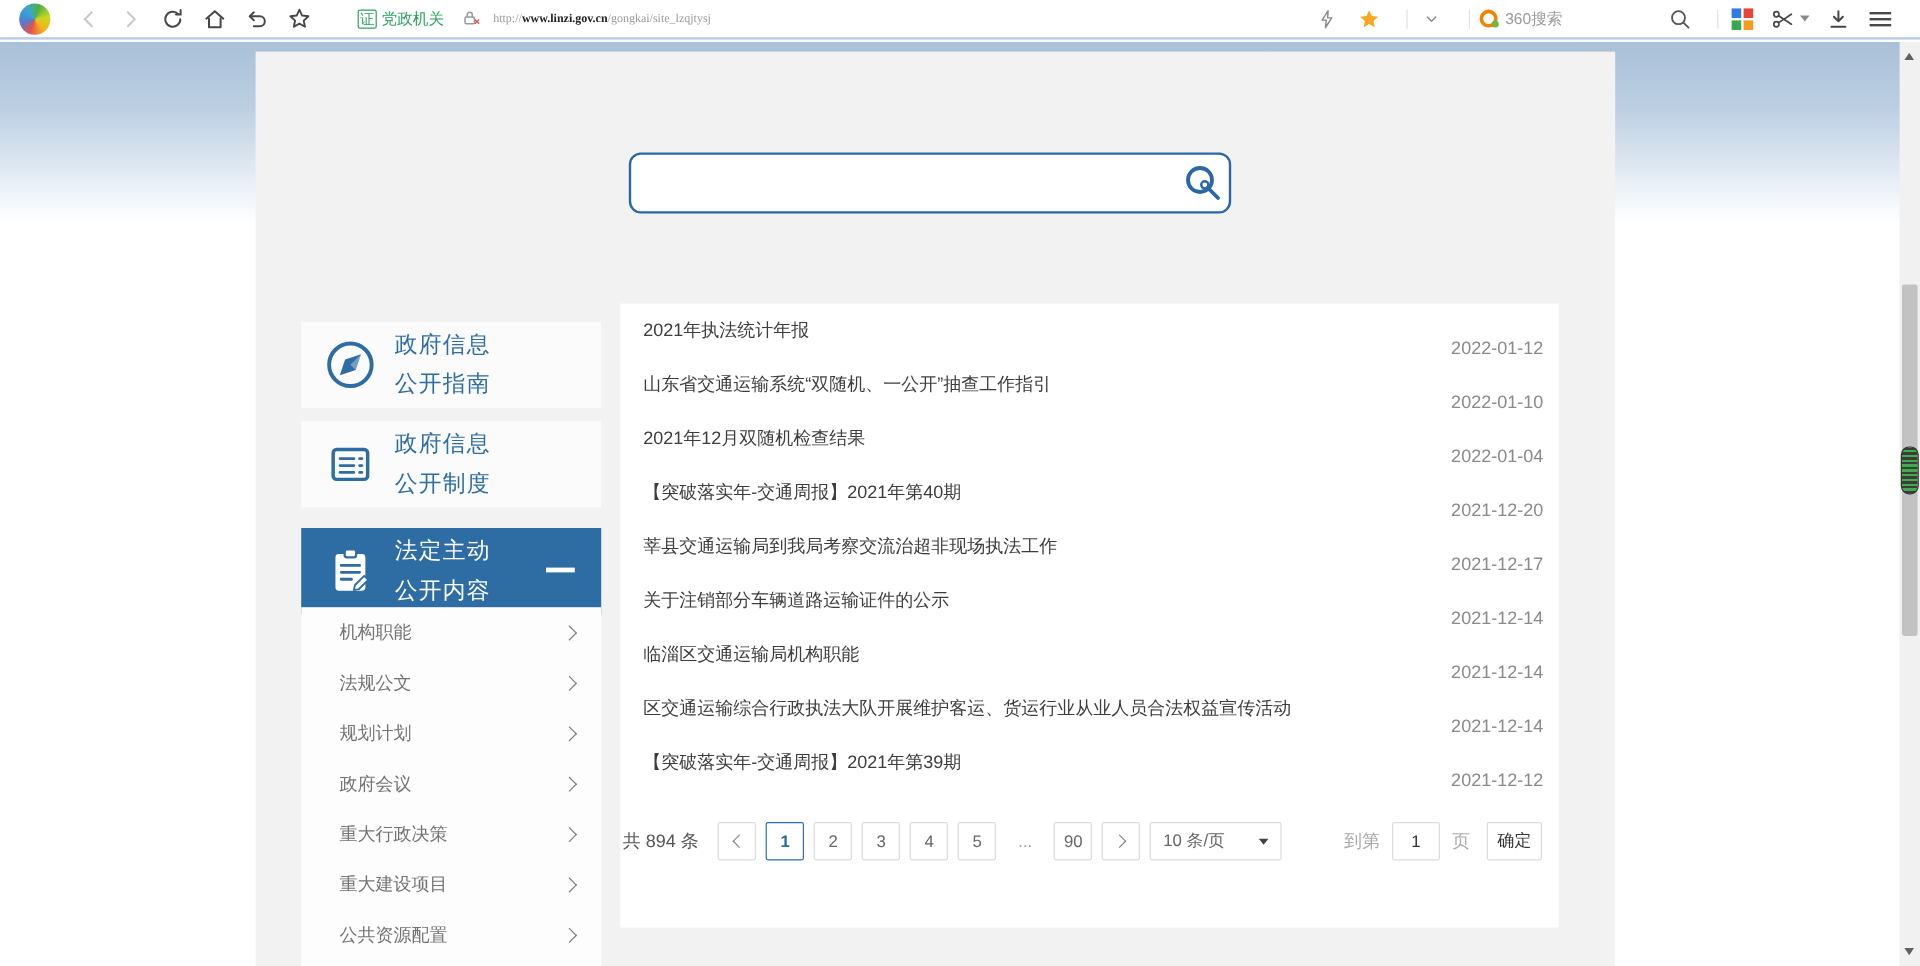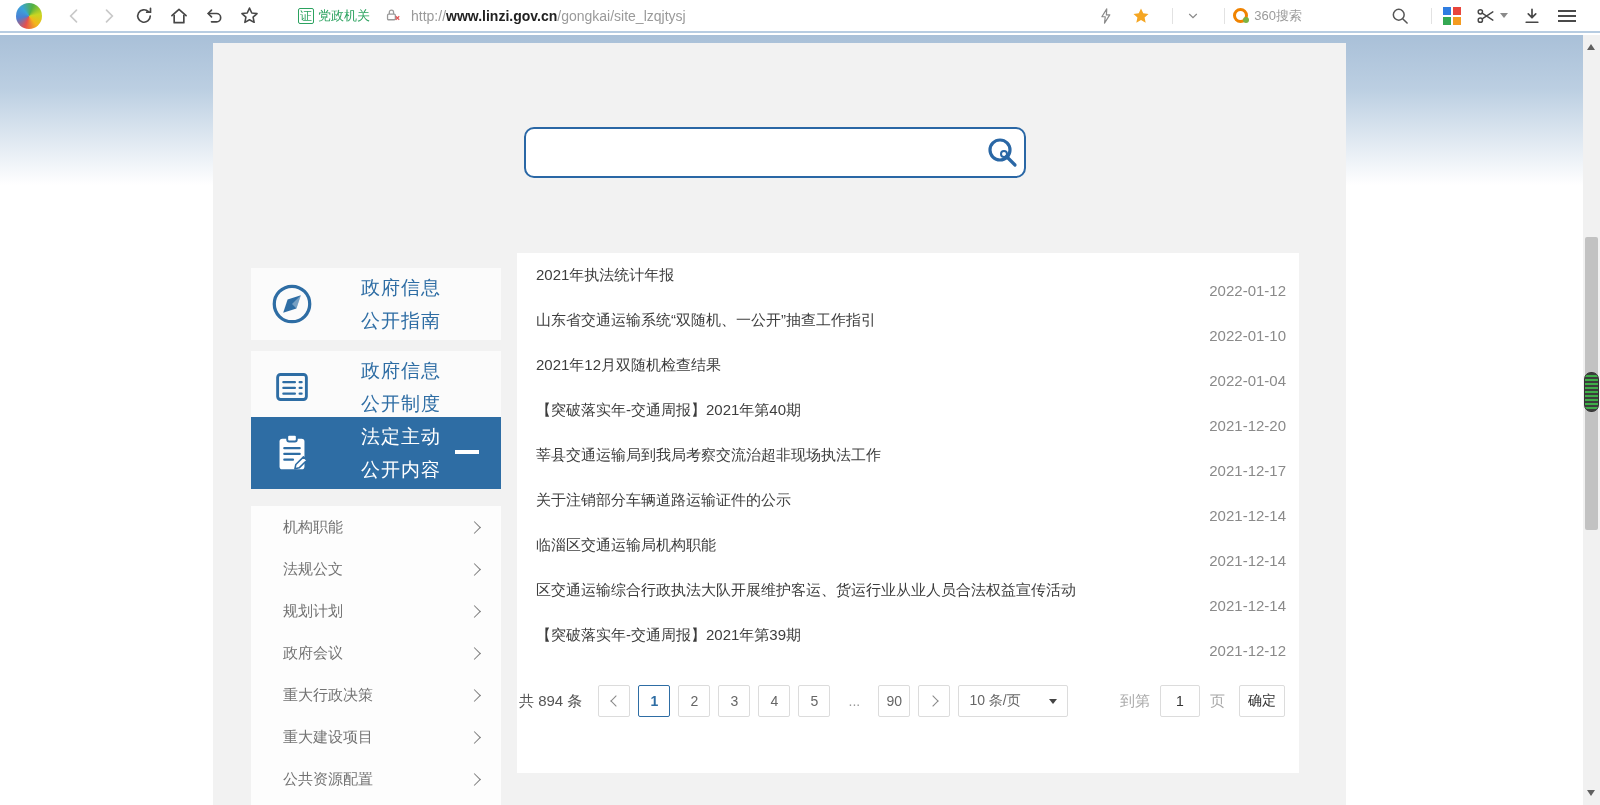--- a/index.html
+++ b/index.html
@@ -10,21 +10,21 @@
   .toolbar { height:33px; background:#fff; border-bottom:2px solid #b7cce1;
              display:flex; align-items:center; padding:0 10px; }
   .tb-logo { width:26px; height:26px; border-radius:50%; margin:0 20px 0 6px; flex:0 0 auto;
              background:conic-gradient(from 20deg,#52b043,#c8d622,#f3b61b,#e5504e,#4a7fd4,#3aa4d9,#52b043); }
   .tb-ico { width:24px; height:24px; margin-right:11px; display:flex; align-items:center; justify-content:center; flex:0 0 auto; cursor:pointer; }
   .tb-ico svg { display:block; }
   .cert-badge { display:flex; align-items:center; margin-left:26px; flex:0 0 auto; }
   .cert-box { border:1px solid #2ba25f; color:#2ba25f; font-size:12px; line-height:14px; padding:0 1px; border-radius:2px; }
   .cert-text { color:#2ba25f; font-size:13px; margin-left:4px; }
   .lock-x { margin:0 7px 0 10px; }
-  .url { font-size:14px; color:#9a9a9a; white-space:nowrap; }
+  .url { font-size:10px; color:#9a9a9a; white-space:nowrap;font-family:Liberation Serif, serif; }
   .url b { color:#222; font-weight:bold; }
   .tb-spacer { flex:1 1 auto; }
   .tb-div { width:1px; height:16px; background:#e2e2e2; margin:0 8px; flex:0 0 auto; }
   .se-group { display:flex; align-items:center; flex:0 0 auto; }
   .se-logo { width:15px; height:15px; border:3px solid #f08300; border-radius:50%; position:relative; margin-right:6px; }
   .se-dot { position:absolute; right:-4px; bottom:-3px; width:6px; height:6px; border-radius:50%; background:#7cb342; }
   .se-text { color:#9a9a9a; font-size:13px; }
   .right-gap { width:86px; flex:0 0 auto; }
   .grid-ico { width:18px; height:18px; display:grid; grid-template-columns:8px 8px; grid-template-rows:8px 8px; gap:2px; }
   .grid-ico i { display:block; }
@@ -39,21 +39,21 @@
 
   .search-box { position:absolute; left:524px; top:92px; width:502px; height:51px; background:#fff;
                 border:2px solid #2a67a5; border-radius:10px; display:flex; align-items:center; }
   .search-input { flex:1 1 auto; border:none; outline:none; height:40px; margin-left:14px; font-size:16px; background:transparent; }
   .search-btn { width:44px; height:44px; display:flex; align-items:center; justify-content:center; cursor:pointer; }
 
   
   .side-group { position:absolute; left:251px; width:250px; height:72px; background:#fbfbfb;
                 display:flex; align-items:center; cursor:pointer; }
   .side-group .g-icon { width:46px; height:46px; margin:0 14px 0 18px; flex:0 0 auto; }
-  .g-label { font-size:19px; color:#2e6da4; line-height:33px; letter-spacing:1px;margin-left:32px; }
+  .g-label { font-size:19px; color:#2e6da4; line-height:33px; letter-spacing:1px; }
   .side-group.active { background:#2e6da4; }
   .side-group.active .g-label { color:#fff; }
   .active-dash { position:absolute; right:22px; top:33px; width:24px; height:4px; background:#fff; }
 
   .submenu { position:absolute; left:251px; top:471px; width:250px; height:299px; background:#fdfdfd; }
   .sub-item { height:42px; display:flex; align-items:center; justify-content:space-between;
               padding:0 22px 0 32px; cursor:pointer; }
   .sub-label { font-size:15px; color:#737373; }
   .chev { width:9px; height:9px; border-top:1.6px solid #7d7d7d; border-right:1.6px solid #7d7d7d;
           transform:rotate(45deg); flex:0 0 auto; }
@@ -245,21 +245,21 @@
       <rect x="9" y="11" width="30" height="26" rx="3" stroke="#2e6da4" stroke-width="3" fill="none"></rect>
       <path d="M15 19h12M15 25h12M15 31h12" stroke="#2e6da4" stroke-width="2.4" stroke-linecap="round"></path>
       <path d="M32 19h2M32 25h2M32 31h2" stroke="#2e6da4" stroke-width="2.4" stroke-linecap="round"></path>
     </svg>
     <div class="g-label">
       <div>政府信息</div>
       <div>公开制度</div>
     </div>
   </div>
 
-  <div class="side-group active" style="top:382px">
+  <div class="side-group active" style="top:405px">
     <svg class="g-icon" viewBox="0 0 48 48">
       <rect x="11" y="9" width="26" height="32" rx="3" fill="#fff"></rect>
       <rect x="19" y="5" width="10" height="7" rx="2" fill="#fff" stroke="#2e6da4" stroke-width="2"></rect>
       <path d="M16 19h16M16 25h16M16 31h9" stroke="#2e6da4" stroke-width="2.4" stroke-linecap="round"></path>
       <path d="M28 36l8-8 3.5 3.5-8 8-4.5 1z" fill="#fff" stroke="#2e6da4" stroke-width="1.6" stroke-linejoin="round"></path>
     </svg>
     <div class="g-label">
       <div>法定主动</div>
       <div>公开内容</div>
     </div>

